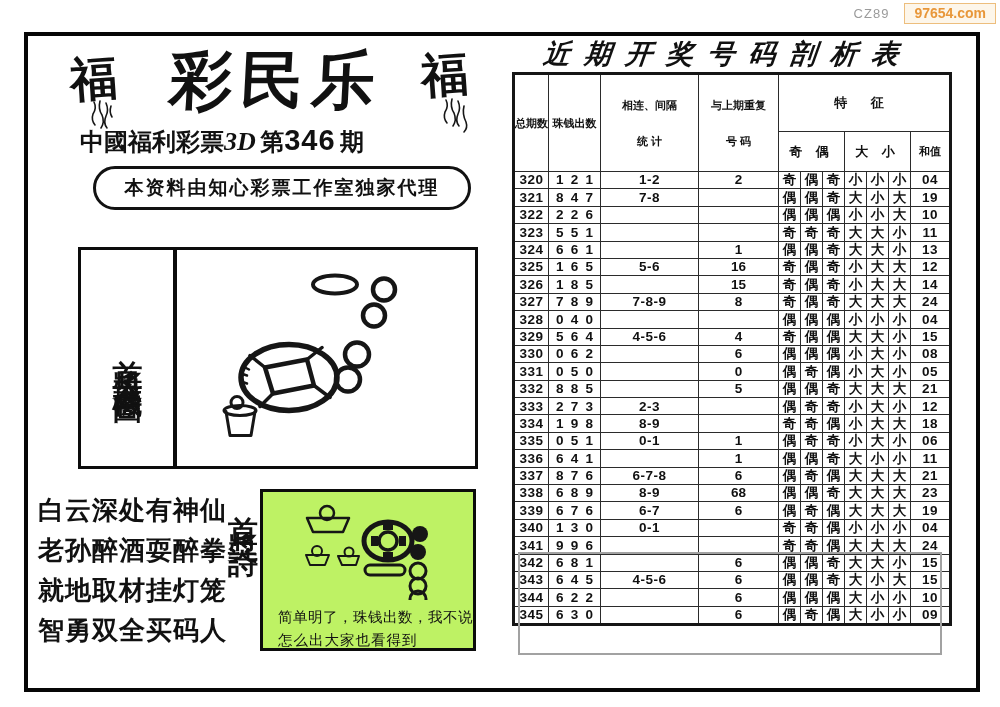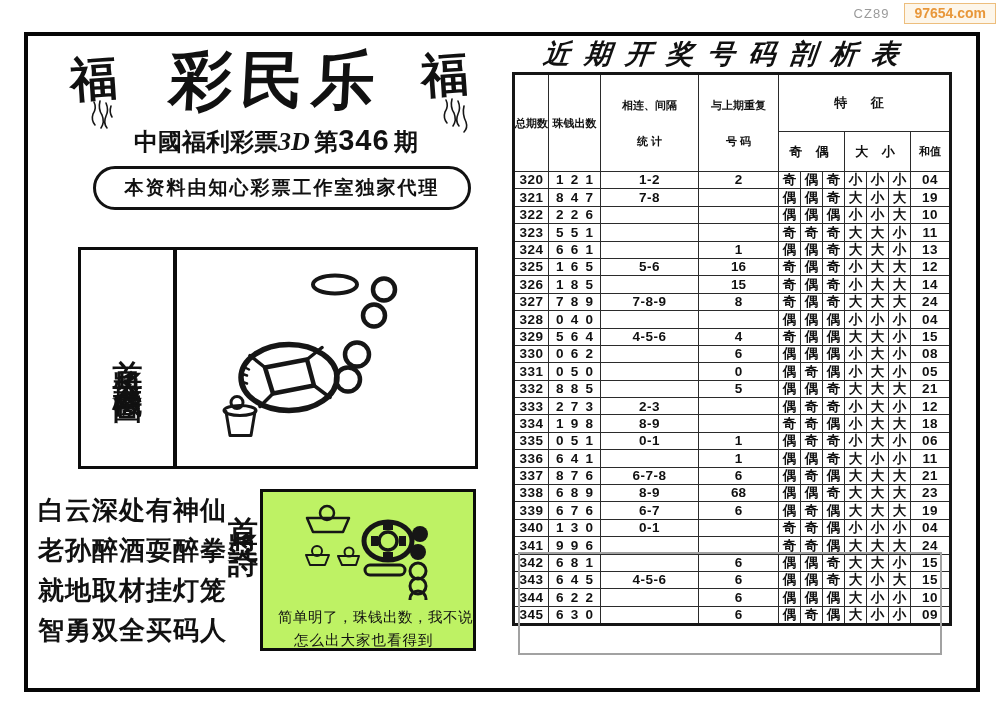--- a/index.html
+++ b/index.html
@@ -16,21 +16,21 @@
   .fu{position:absolute;font-family:"Liberation Serif",serif;font-weight:bold;font-size:47px;
       transform:rotate(-4deg);}
   .fu-left{left:70px;top:48px;}
   .fu-right{left:421px;top:44px;}
   .fu-scribble{position:absolute;width:30px;height:38px;}
   .scrib-left{left:88px;top:100px;}
   .scrib-right{left:440px;top:98px;}
   .main-title{position:absolute;left:148px;top:38px;width:256px;text-align:center;
       font-family:"Liberation Serif",serif;font-weight:bold;font-size:63px;letter-spacing:8px;
       transform:skewX(-3deg);white-space:nowrap;}
-  .subtitle{position:absolute;left:80px;top:124px;width:392px;text-align:center;white-space:nowrap;
+  .subtitle{position:absolute;left:80px;top:124px;width:392px;white-space:nowrap;
       font-weight:bold;}
   .sub-brand{font-family:"Liberation Serif",serif;font-size:24px;}
   .sub-game{font-family:"Liberation Serif",serif;font-style:italic;font-size:26px;}
   .sub-issue-prefix,.sub-issue-suffix{font-family:"Liberation Serif",serif;font-size:24px;}
   .sub-issue-number{font-size:29px;letter-spacing:1px;}
   .agency-oval{position:absolute;left:93px;top:166px;width:372px;height:38px;
       border:3px solid #121212;border-radius:23px;display:flex;align-items:center;justify-content:center;
       font-family:"Liberation Serif",serif;font-weight:bold;font-size:19px;letter-spacing:2px;white-space:nowrap;}
   .draw-line{position:absolute;left:92px;top:210px;width:330px;text-align:center;white-space:nowrap;}
   .draw-label{font-family:"Liberation Serif",serif;font-weight:bold;font-size:25px;}
@@ -47,21 +47,21 @@
   .poem{position:absolute;left:38px;top:490px;}
   .poem-line{font-size:26px;font-weight:800;line-height:40px;letter-spacing:1px;white-space:nowrap;}
   .poem-title{position:absolute;left:222px;top:492px;height:170px;writing-mode:vertical-rl;
       text-orientation:upright;font-family:"Liberation Serif",serif;font-weight:bold;font-size:30px;
       letter-spacing:15px;}
   
   .hint-box{position:absolute;left:260px;top:489px;width:210px;height:156px;border:3px solid #0c0c0c;
       overflow:hidden;background:#bef264;}
   .hint-art{position:absolute;left:2px;top:4px;width:204px;height:104px;}
   .hint-cap1{position:absolute;left:15px;top:116px;font-size:14.5px;letter-spacing:0.5px;white-space:nowrap;}
-  .hint-cap2{position:absolute;left:15px;top:139px;font-size:14.5px;letter-spacing:1px;white-space:nowrap;margin-left:16px;}
+  .hint-cap2{position:absolute;left:15px;top:139px;font-size:14.5px;letter-spacing:1px;white-space:nowrap;}
   
   .table-title{position:absolute;left:508px;top:36px;width:440px;text-align:center;
       font-family:"Liberation Serif",serif;font-style:italic;font-weight:bold;font-size:27px;
       letter-spacing:14px;transform:skewX(-6deg);white-space:nowrap;}
   table.analysis{position:absolute;left:512px;top:72px;border-collapse:collapse;table-layout:fixed;
       width:437px;border:3px solid #161616;}
   table.analysis th,table.analysis td{border:1.5px solid #2b2b2b;padding:0;text-align:center;
       vertical-align:middle;overflow:hidden;white-space:pre;}
   table.analysis th{font-weight:bold;}
   tr.hrow1{height:28px;}

